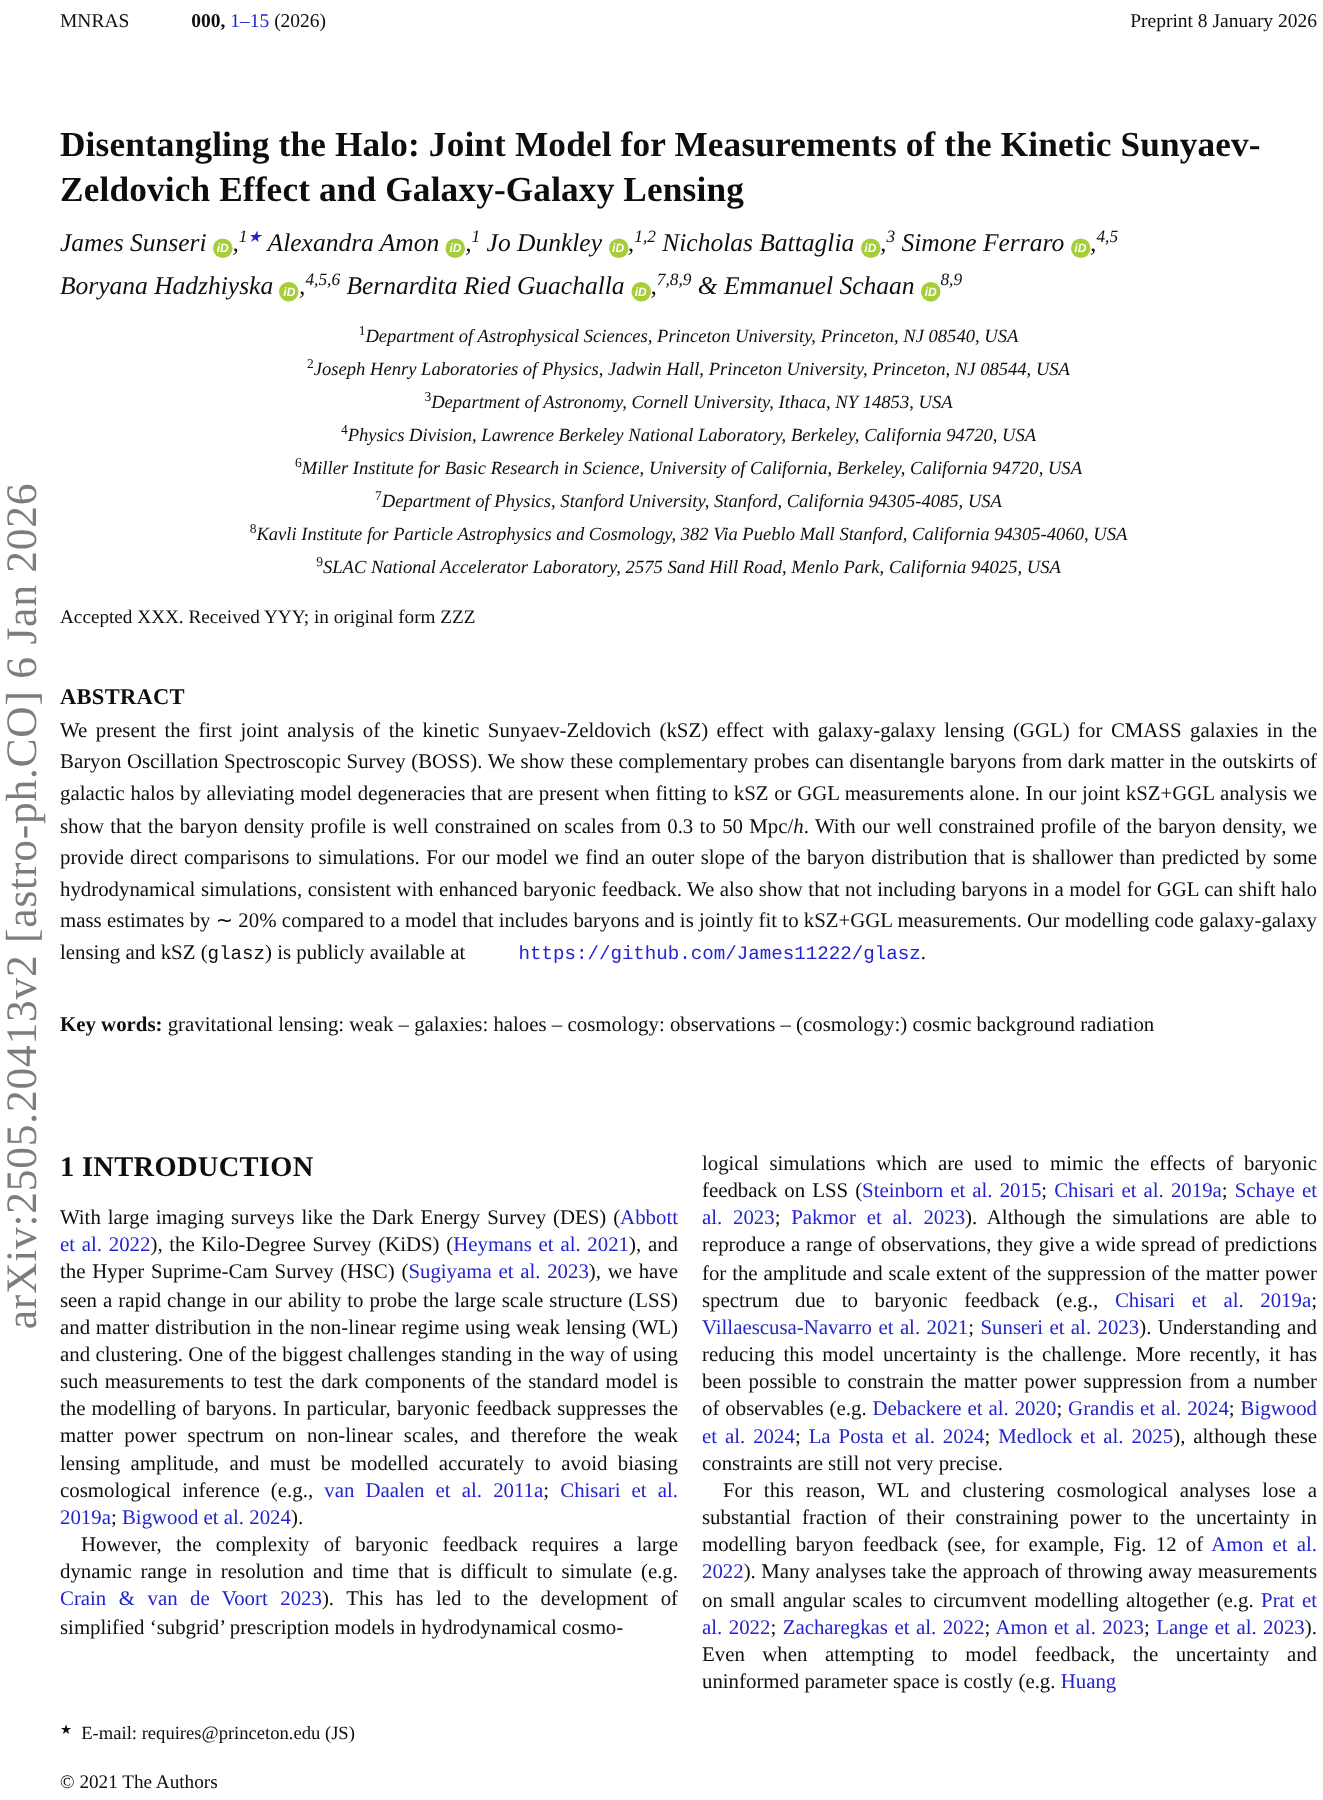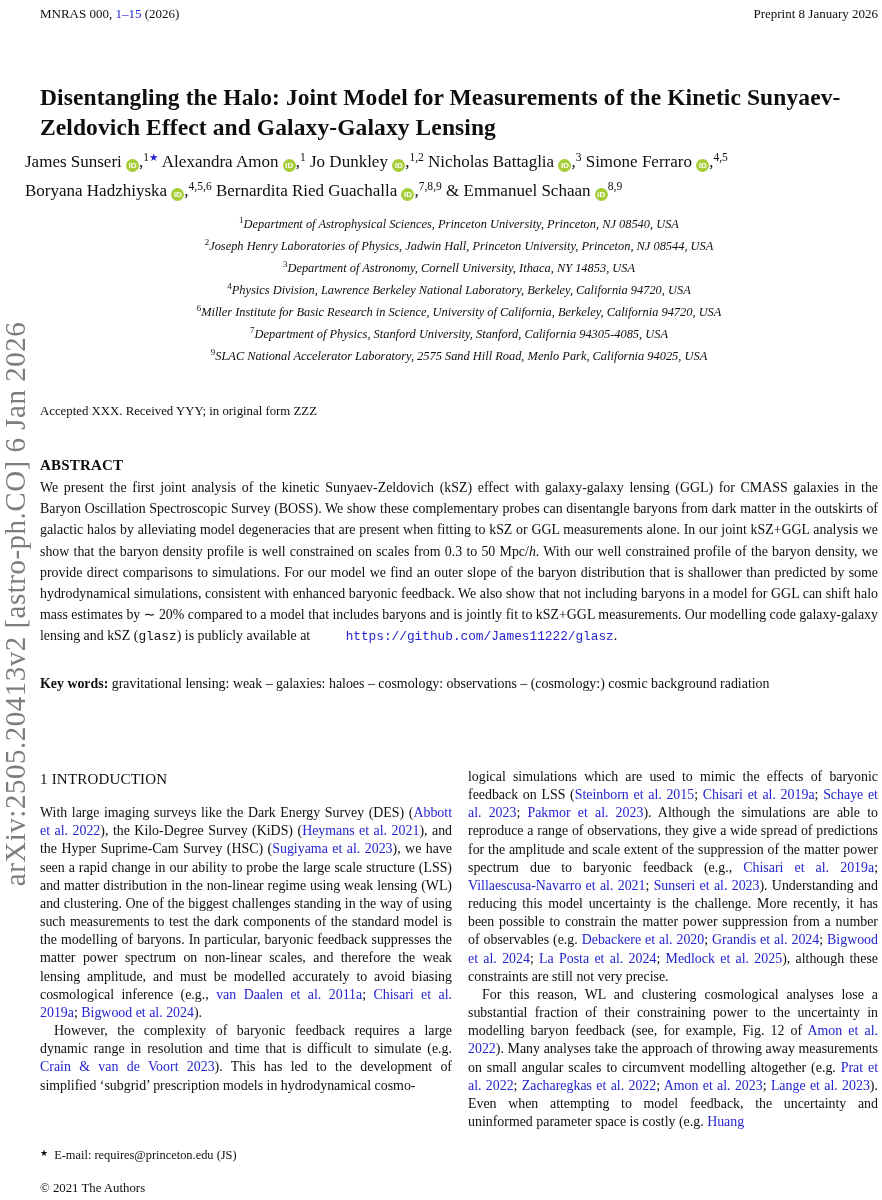--- a/index.html
+++ b/index.html
@@ -29,22 +29,22 @@
     font-size:29px;color:var(--gray);
     white-space:nowrap;letter-spacing:0.5px;
   }
   
   .paper-title{
     position:absolute;top:66px;left:40px;width:820px;
     font-size:23.5px;font-weight:bold;line-height:30px;
     letter-spacing:0.1px;
   }
   .author-line{
-    position:absolute;top:148px;left:25px;width:838px;
-    font-size:17px;line-height:28.5px;
+    position:absolute;top:148px;left:40px;width:838px;
+    font-size:17px;line-height:28.5px;font-style:italic;
   }
   .orcid-icon{
     display:inline-block;width:13px;height:13px;border-radius:50%;
     background:var(--orcid);color:#fff;
     font-family:"Liberation Sans", sans-serif;font-size:8px;font-weight:bold;
     text-align:center;line-height:13px;vertical-align:-1px;
   }
   .affiliations{
     position:absolute;top:212px;left:40px;width:838px;
     font-size:12.4px;line-height:17.9px;font-style:italic;text-align:center;
@@ -69,37 +69,37 @@
   }
   .keywords .kw-label{font-weight:bold;}
   
   .col{
     position:absolute;top:768px;
     font-size:13.9px;line-height:18.15px;text-align:justify;
   }
   .col-left{left:40px;width:412px;}
   .col-right{left:468px;width:410px;}
   .section-heading{
-    font-weight:normal;font-size:15px;margin:2px 0 16px 0;letter-spacing:0.2px;
+    font-weight:bold;font-size:19px;margin:2px 0 16px 0;letter-spacing:0.2px;
   }
   .col p{margin:0;}
   .col p.indent{text-indent:14px;}
   
   .footnote{
     position:absolute;top:1148px;left:40px;width:412px;font-size:12.4px;
   }
   .copyright{
     position:absolute;top:1181px;left:40px;font-size:12.8px;
   }
   
   .seg-link{color:var(--link);}
   .seg-mono{font-family:"Liberation Mono", monospace;font-size:92%;}
   .seg-monolink{font-family:"Liberation Mono", monospace;font-size:92%;color:var(--link);margin-left:32px;}
   .seg-i{font-style:italic;}
-  .seg-b{font-weight:normal;}
+  .seg-b{font-weight:bold;margin-left:38px;}
   .seg-sup{font-size:68%;vertical-align:6px;line-height:0;}
   .seg-supstar{font-size:62%;vertical-align:6px;line-height:0;color:var(--link);}
   .seg-fstar{font-size:9px;vertical-align:3px;margin-right:3px;}
   .seg-lxA{font-size:72%;vertical-align:3px;margin:0 -0.5px;}
   .seg-lxE{vertical-align:-2.5px;margin:0 -1px;}
 </style>
 </head>
 <body>
 
 <div class="pg-header">
@@ -113,20 +113,21 @@
 
 <div class="author-line"><span>James Sunseri </span><span class="orcid-icon">iD</span><span>,</span><span class="seg-sup">1</span><span class="seg-supstar">★</span><span> Alexandra Amon </span><span class="orcid-icon">iD</span><span>,</span><span class="seg-sup">1</span><span> Jo Dunkley </span><span class="orcid-icon">iD</span><span>,</span><span class="seg-sup">1,2</span><span> Nicholas Battaglia </span><span class="orcid-icon">iD</span><span>,</span><span class="seg-sup">3</span><span> Simone Ferraro </span><span class="orcid-icon">iD</span><span>,</span><span class="seg-sup">4,5</span><br><span>Boryana Hadzhiyska </span><span class="orcid-icon">iD</span><span>,</span><span class="seg-sup">4,5,6</span><span> Bernardita Ried Guachalla </span><span class="orcid-icon">iD</span><span>,</span><span class="seg-sup">7,8,9</span><span> &amp; Emmanuel Schaan </span><span class="orcid-icon">iD</span><span class="seg-sup">8,9</span></div>
 
 <div class="affiliations">
   <div class="aff-row"><sup>1</sup><span>Department of Astrophysical Sciences, Princeton University, Princeton, NJ 08540, USA</span></div>
   <div class="aff-row"><sup>2</sup><span>Joseph Henry Laboratories of Physics, Jadwin Hall, Princeton University, Princeton, NJ 08544, USA</span></div>
   <div class="aff-row"><sup>3</sup><span>Department of Astronomy, Cornell University, Ithaca, NY 14853, USA</span></div>
   <div class="aff-row"><sup>4</sup><span>Physics Division, Lawrence Berkeley National Laboratory, Berkeley, California 94720, USA</span></div>
   <div class="aff-row"><sup>6</sup><span>Miller Institute for Basic Research in Science, University of California, Berkeley, California 94720, USA</span></div>
   <div class="aff-row"><sup>7</sup><span>Department of Physics, Stanford University, Stanford, California 94305-4085, USA</span></div>
+  <div class="aff-row"><sup>8</sup><span>Kavli Institute for Particle Astrophysics and Cosmology, 382 Via Pueblo Mall Stanford, California 94305-4060, USA</span></div>
   <div class="aff-row"><sup>9</sup><span>SLAC National Accelerator Laboratory, 2575 Sand Hill Road, Menlo Park, California 94025, USA</span></div>
 </div>
 
 <div class="dates-line">Accepted XXX. Received YYY; in original form ZZZ</div>
 
 <div class="abstract-heading">ABSTRACT</div>
 <div class="abstract-body"><span>We present the first joint analysis of the kinetic Sunyaev-Zeldovich (kSZ) effect with galaxy-galaxy lensing (GGL) for CMASS galaxies in the Baryon Oscillation Spectroscopic Survey (BOSS). We show these complementary probes can disentangle baryons from dark matter in the outskirts of galactic halos by alleviating model degeneracies that are present when fitting to kSZ or GGL measurements alone. In our joint kSZ+GGL analysis we show that the baryon density profile is well constrained on scales from 0.3 to 50 Mpc/</span><span class="seg-i">h</span><span>. With our well constrained profile of the baryon density, we provide direct comparisons to simulations. For our model we find an outer slope of the baryon distribution that is shallower than predicted by some hydrodynamical simulations, consistent with enhanced baryonic feedback. We also show that not including baryons in a model for GGL can shift halo mass estimates by ∼ 20% compared to a model that includes baryons and is jointly fit to kSZ+GGL measurements. Our modelling code galaxy-galaxy lensing and kSZ (</span><span class="seg-mono">glasz</span><span>) is publicly available at </span><span class="seg-monolink">https://github.com/James11222/glasz</span><span>.</span></div>
 
 <div class="keywords">
   <span class="kw-label">Key words:</span><span> gravitational lensing: weak – galaxies: haloes – cosmology: observations – (cosmology:) cosmic background radiation</span>

